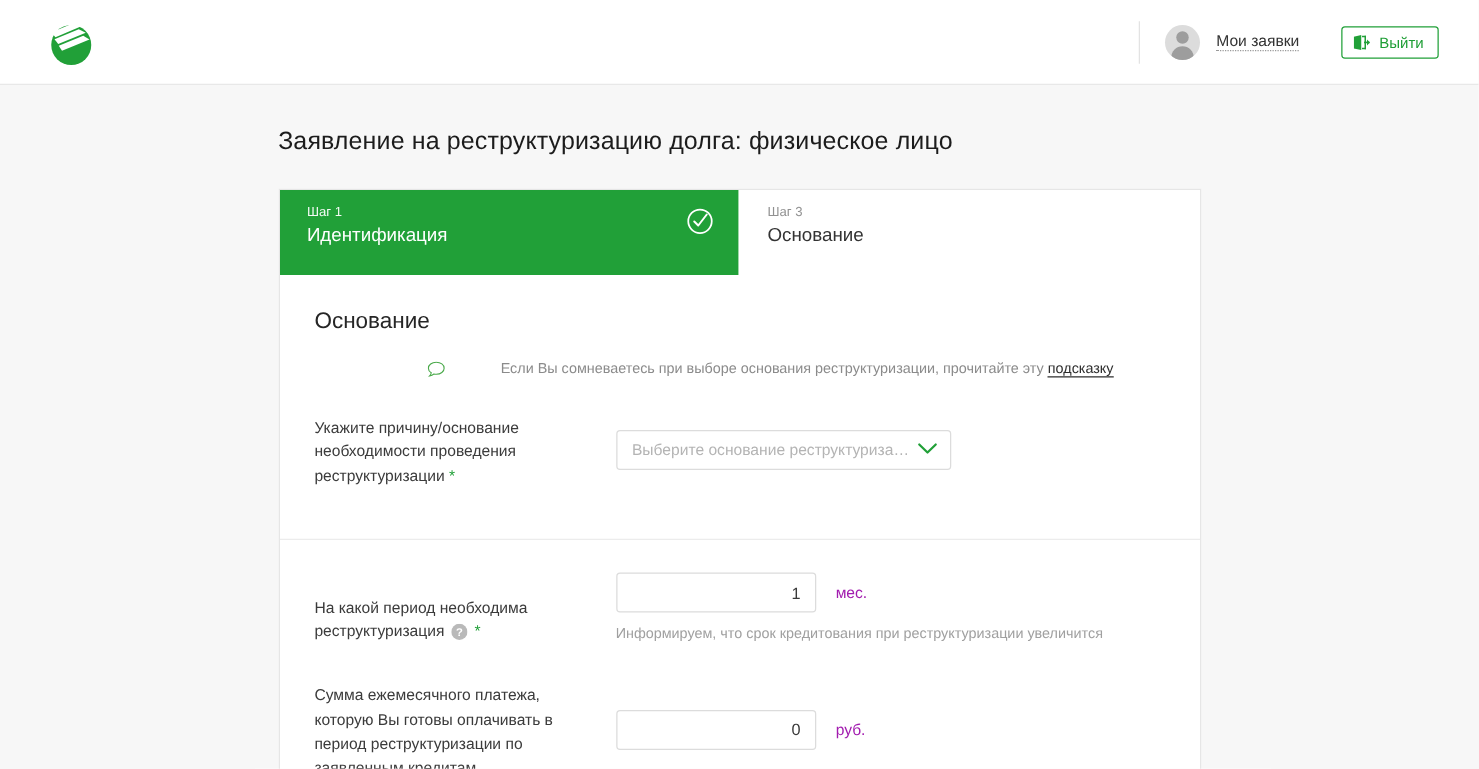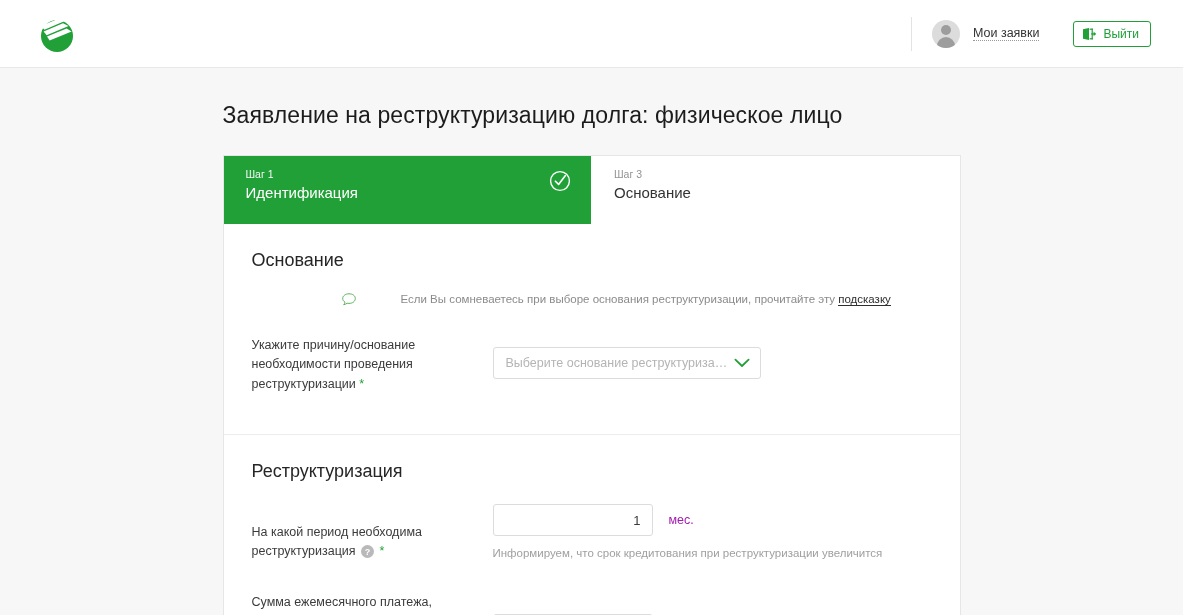--- a/index.html
+++ b/index.html
@@ -146,21 +146,21 @@
   }
   .logout-btn .ico { margin-right: 7px; display:inline-flex; }
 
   
   .page {
     padding-top: 34px;
   }
   .page-title {
     width: 738px;
     margin: 0 auto;
-    font-size: 23px;
+    font-size: 20px;
     font-weight: normal;
     color: #1c1c1c;
     letter-spacing: 0.1px;
     padding-left: 0;
   }
   .card {
     width: 738px;
     margin: 26px auto 0;
     background: #ffffff;
     border: 1px solid #e6e6e6;
@@ -394,21 +394,20 @@
               <svg width="16" height="10" viewBox="0 0 16 10" xmlns="http://www.w3.org/2000/svg">
                 <path d="M1.4 1.6 L8 8 L14.6 1.6" fill="none" stroke="#21a038" stroke-width="1.8" stroke-linecap="round" stroke-linejoin="round"></path>
               </svg>
             </span>
           </div>
         </div>
       </div>
     </div>
 
     <div class="section">
-      <h2 class="section-title">Реструктуризация</h2>
 
       <div class="field-row">
         <div class="field-label">
           <span>На какой период необходима реструктуризация</span>
           <span class="help-ico">
             <svg width="13" height="13" viewBox="0 0 13 13" xmlns="http://www.w3.org/2000/svg">
               <circle cx="6.5" cy="6.5" r="6.5" fill="#b9b9b9"></circle>
               <text x="6.5" y="9.7" font-family="Liberation Sans, sans-serif" font-size="9" font-weight="bold" fill="#ffffff" text-anchor="middle">?</text>
             </svg>
           </span>

